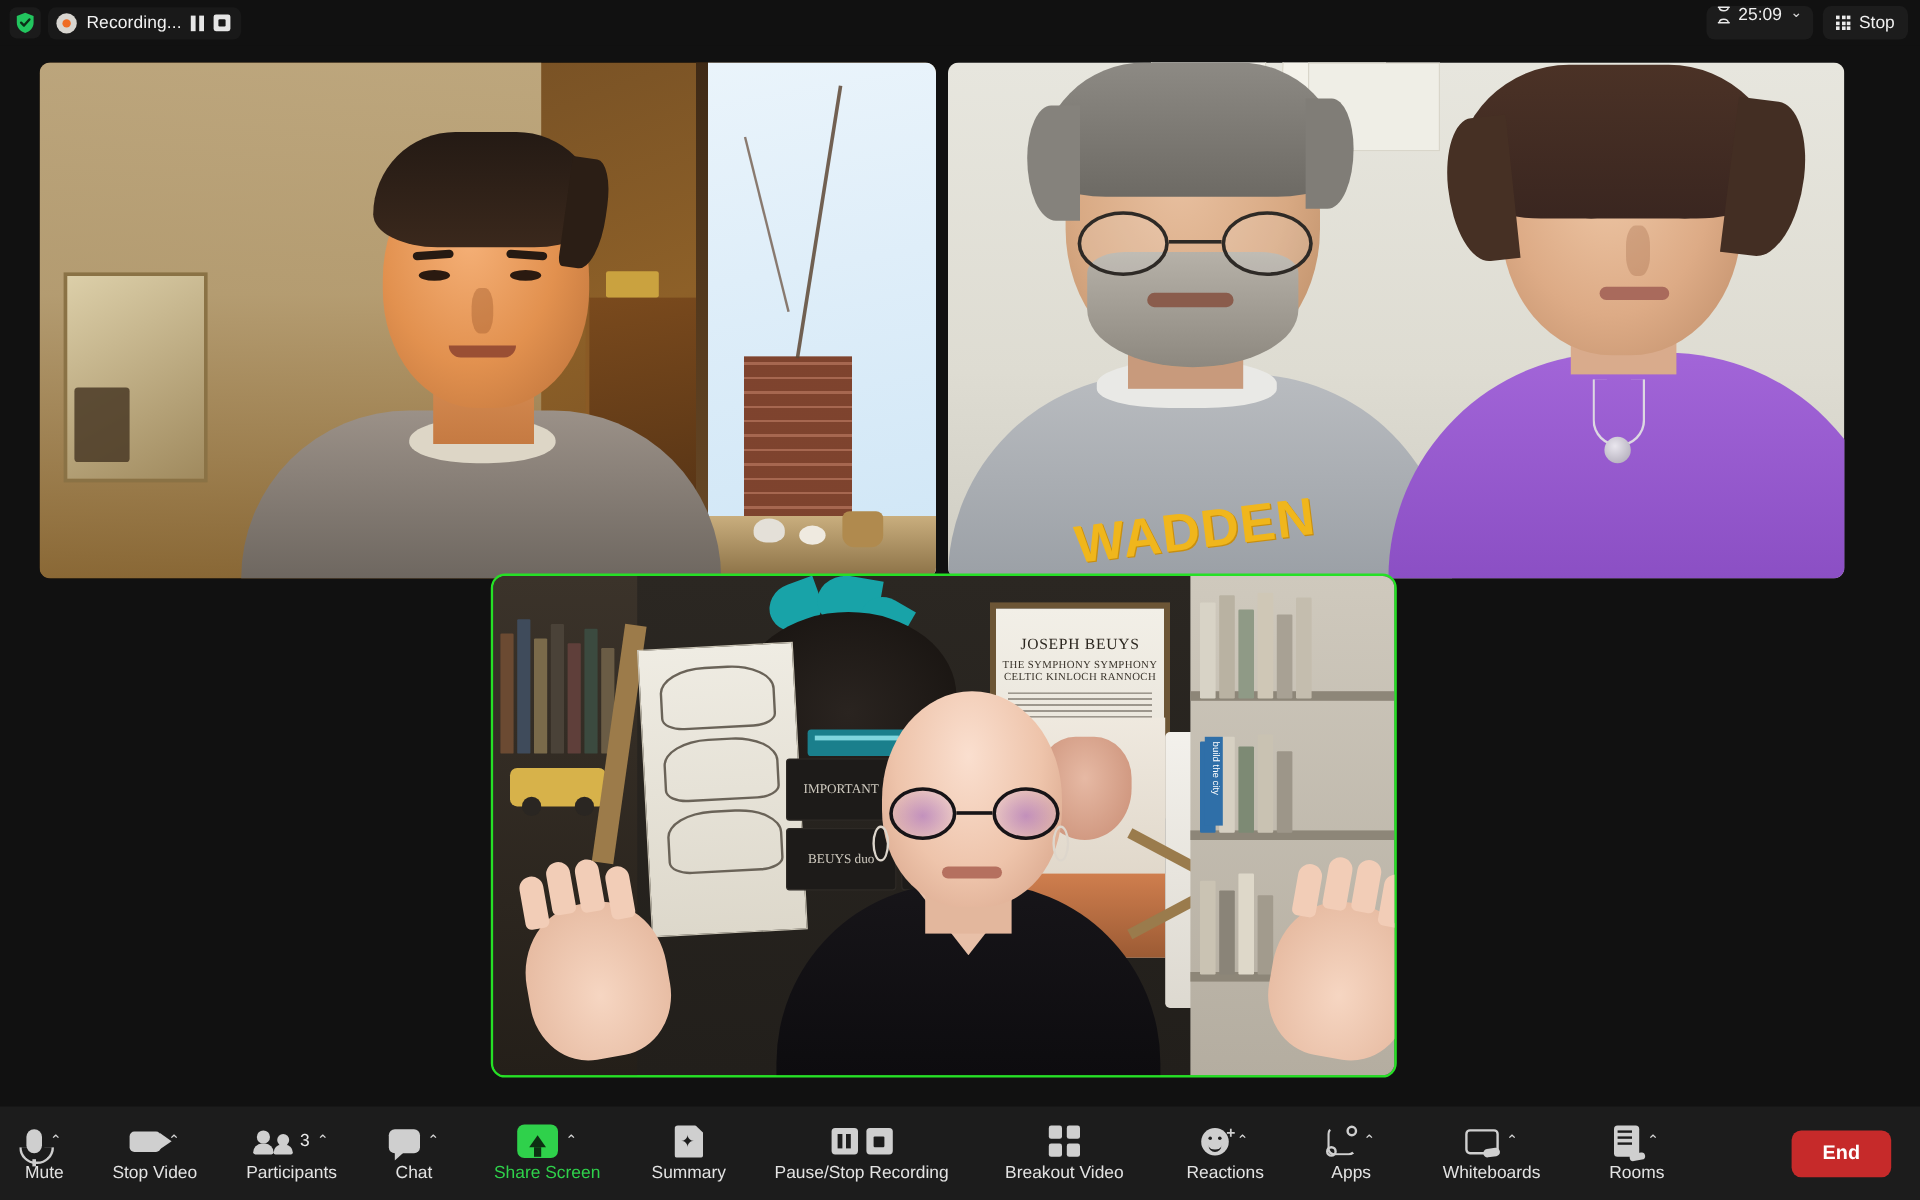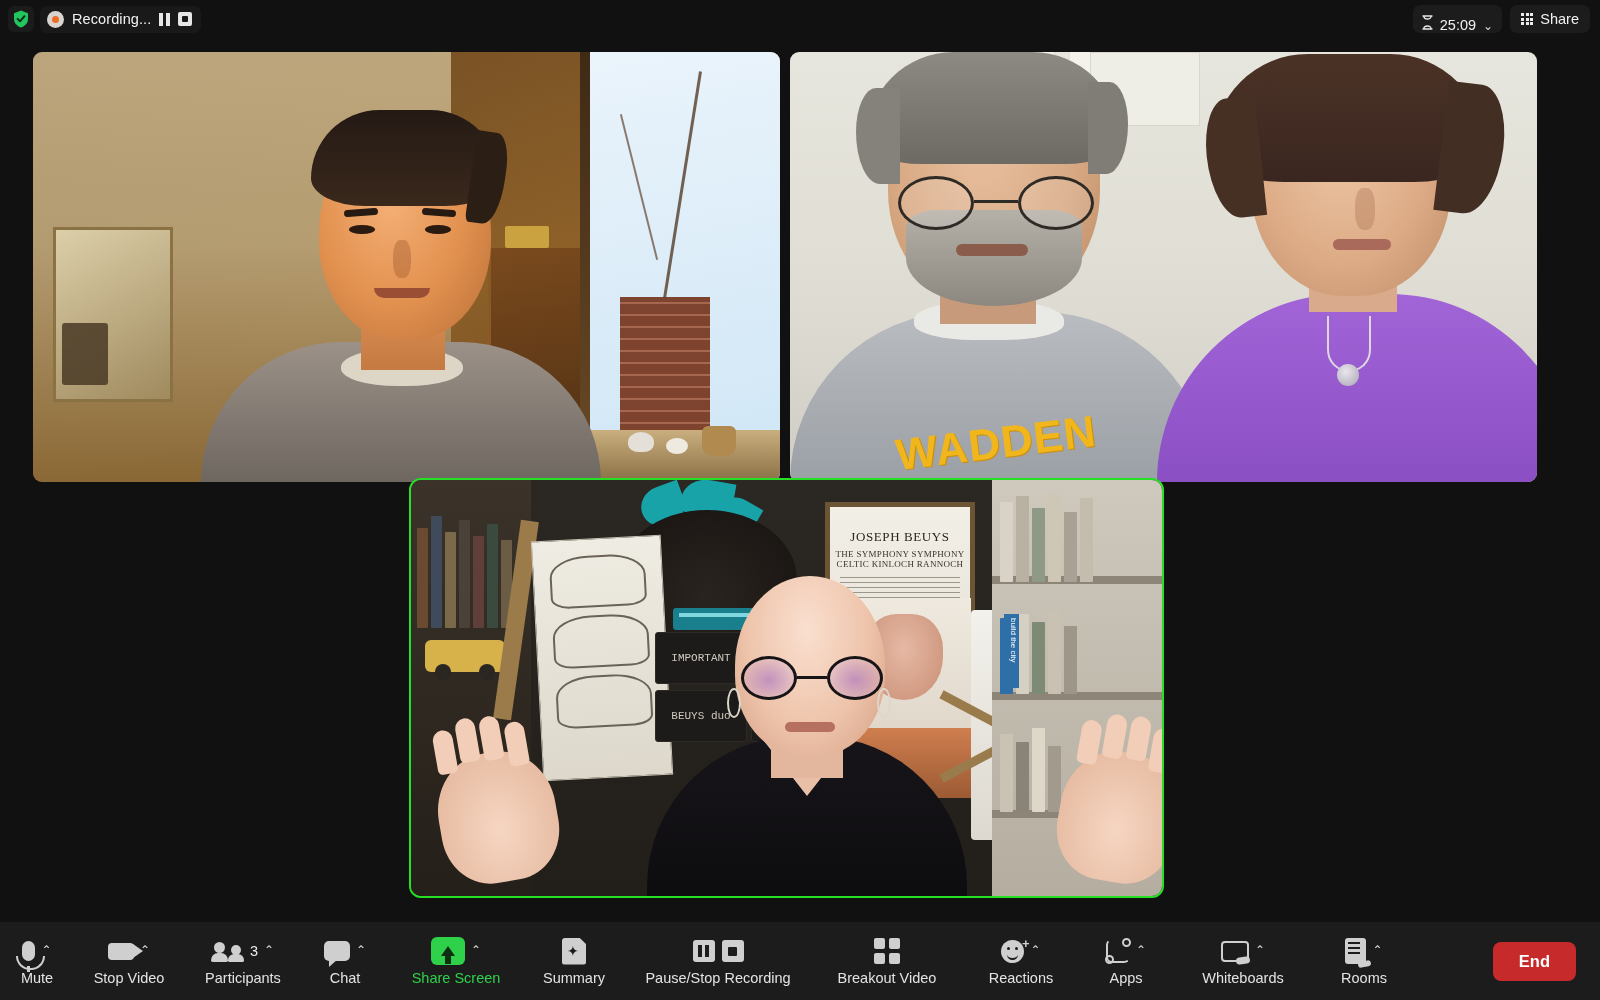--- a/index.html
+++ b/index.html
@@ -35,21 +35,21 @@
   .pause-ico i { display: block; width: 4px; height: 13px; background: #e6e6e6; }
   .stop-ico {
     width: 14px; height: 14px; background: #e6e6e6; border-radius: 2px;
     display: flex; align-items: center; justify-content: center;
   }
   .stop-ico::after { content: ""; width: 6px; height: 6px; background: #1a1a1a; border-radius: 1px; }
 
   .topright { margin-left: auto; display: flex; align-items: center; gap: 8px; padding-right: 10px; }
   .timer-pill {
     height: 28px; border-radius: 7px; background: #1c1c1c; color: #f0f0f0;
-    display: flex; align-items: flex-end; gap: 7px; padding: 0 9px; font-size: 14.5px;
+    display: flex; align-items: flex-start; gap: 7px; padding: 0 9px; font-size: 14.5px;
   }
   .view-pill {
     height: 28px; border-radius: 7px; background: #1c1c1c; color: #f0f0f0;
     display: flex; align-items: center; gap: 7px; padding: 0 11px; font-size: 14.5px;
   }
   .grid-ico { display: grid; grid-template-columns: repeat(3,3px); grid-template-rows: repeat(3,3px); gap: 1.6px; }
   .grid-ico i { background: #ececec; display: block; }
 
   
   .stage { position: absolute; left: 0; top: 38px; width: 1600px; height: 884px; }
@@ -301,21 +301,21 @@
   .c-darkhair {
     position:absolute; left: 206px; top: 30px; width: 180px; height: 140px;
     background: radial-gradient(ellipse at 50% 60%, #2a2420 0%, #16120f 100%);
     border-radius: 50% 50% 40% 40%;
   }
 
   .c-boxes { position:absolute; left: 244px; top: 152px; width: 190px; height: 170px; }
   .c-box {
     position:absolute; background:#1d1b19; border:1px solid #2e2a26; border-radius:3px;
     color:#cfcabf; font-size: 11px; display:flex; align-items:center; justify-content:center;
-    font-family:Liberation Mono, monospace;
+    font-family:Liberation Serif, serif;
   }
   .c-box.b1 { left: 0;   top: 0;   width: 92px; height: 52px; }
   .c-box.b2 { left: 96px;top: 0;   width: 92px; height: 52px; }
   .c-box.b3 { left: 0;   top: 58px;width: 92px; height: 52px; }
   .c-box.b4 { left: 96px;top: 58px;width: 92px; height: 52px; }
   .c-teal { position:absolute; left: 262px; top: 128px; width: 106px; height: 22px; background:#1a7f8c; border-radius: 3px; }
   .c-teal::after{content:"";position:absolute;left:6px;top:5px;width:70px;height:4px;background:#7fd6de;}
 
   .c-beuys {
     position:absolute; left: 414px; top: 22px; width: 150px; height: 180px;
@@ -508,21 +508,21 @@
           <i></i>
             <i></i>
             <i></i>
             <i></i>
             <i></i>
             <i></i>
             <i></i>
             <i></i>
             <i></i>
         </span>
-        <span>Share</span>
+        <span>Stop</span>
       </div>
     </div>
   </div>
 
   <div class="stage">
 
     <div class="tile" id="tile-a">
       <div class="tile-inner">
         <div class="a-bg"></div>
         <div class="a-wall"></div>

